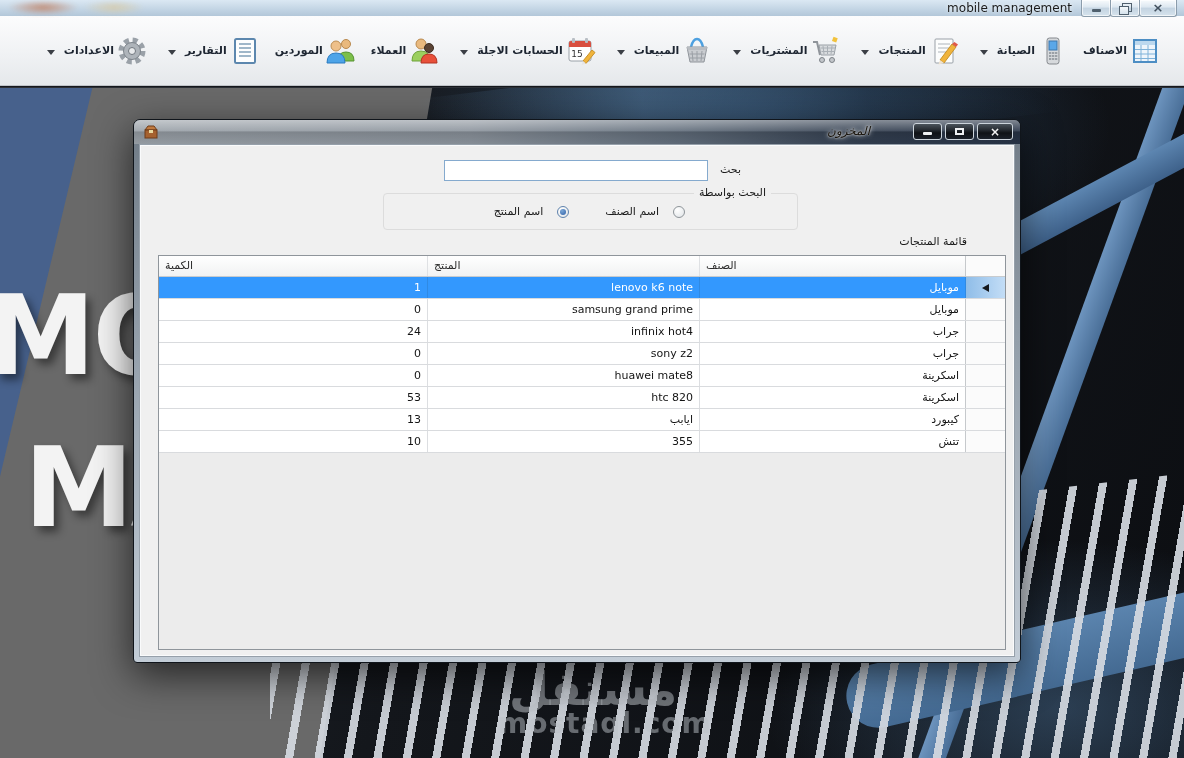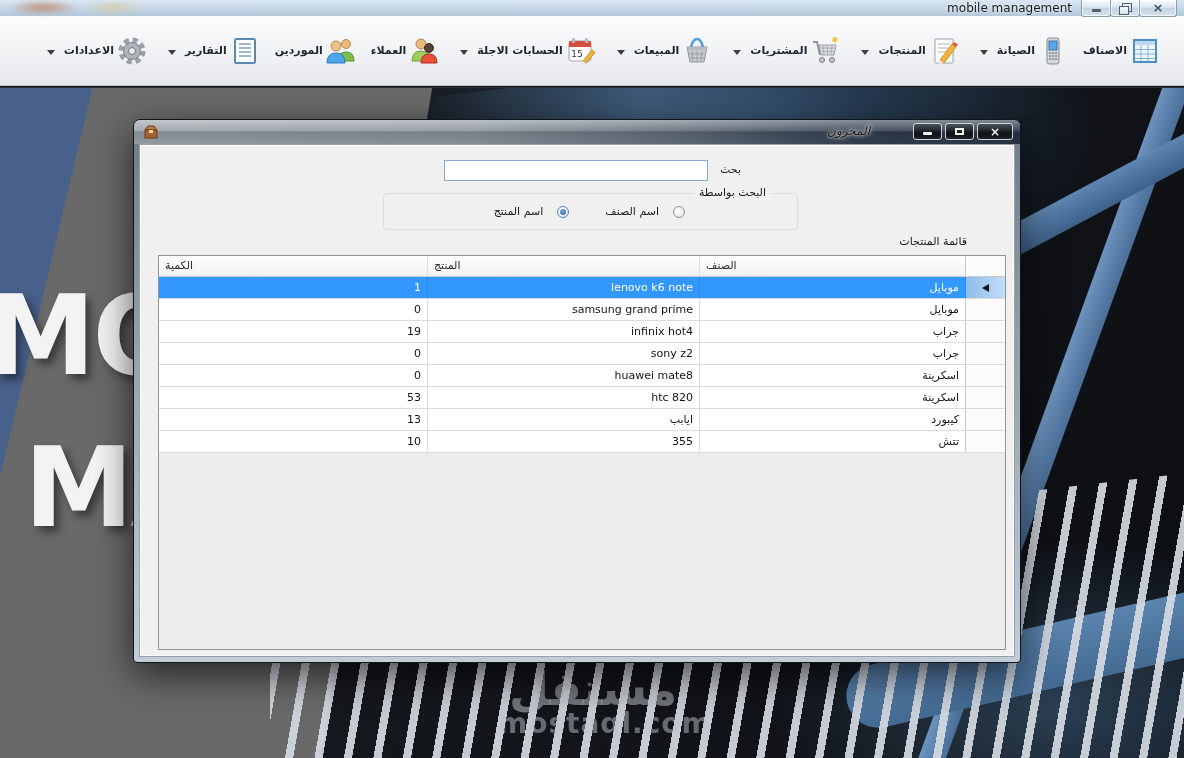--- a/index.html
+++ b/index.html
@@ -464,21 +464,21 @@
           <div class="g-row">
             <div class="g-cell g-rowhdr c-rowhdr"></div>
             <div class="g-cell c-cat">موبايل</div>
             <div class="g-cell c-prod">samsung grand prime</div>
             <div class="g-cell c-qty">0</div>
           </div>
           <div class="g-row">
             <div class="g-cell g-rowhdr c-rowhdr"></div>
             <div class="g-cell c-cat">جراب</div>
             <div class="g-cell c-prod">infinix hot4</div>
-            <div class="g-cell c-qty">19</div>
+            <div class="g-cell c-qty">24</div>
           </div>
           <div class="g-row">
             <div class="g-cell g-rowhdr c-rowhdr"></div>
             <div class="g-cell c-cat">جراب</div>
             <div class="g-cell c-prod">sony z2</div>
             <div class="g-cell c-qty">0</div>
           </div>
           <div class="g-row">
             <div class="g-cell g-rowhdr c-rowhdr"></div>
             <div class="g-cell c-cat">اسكرينة</div>

